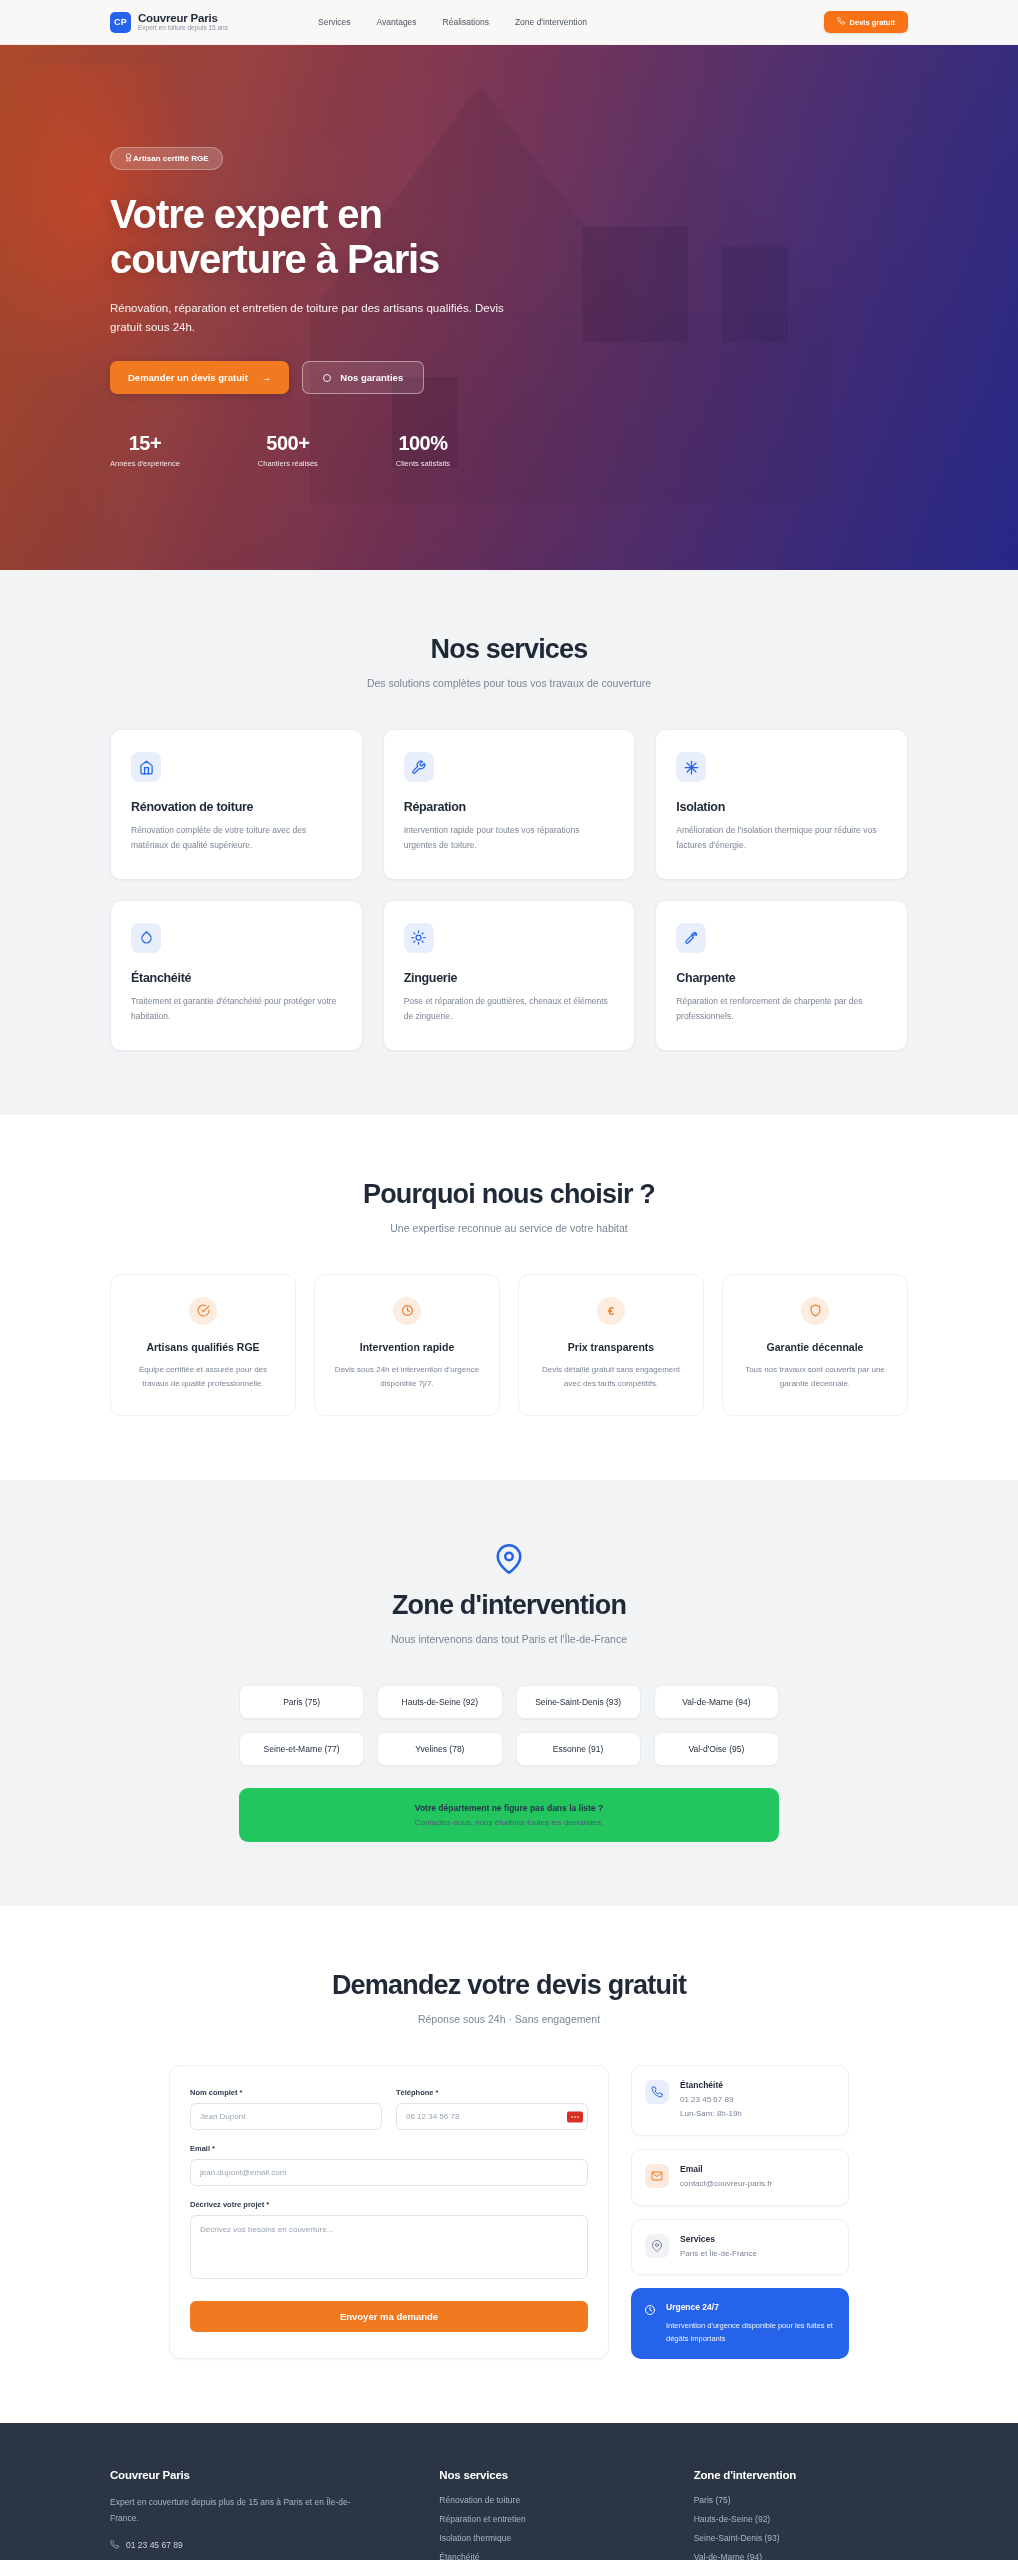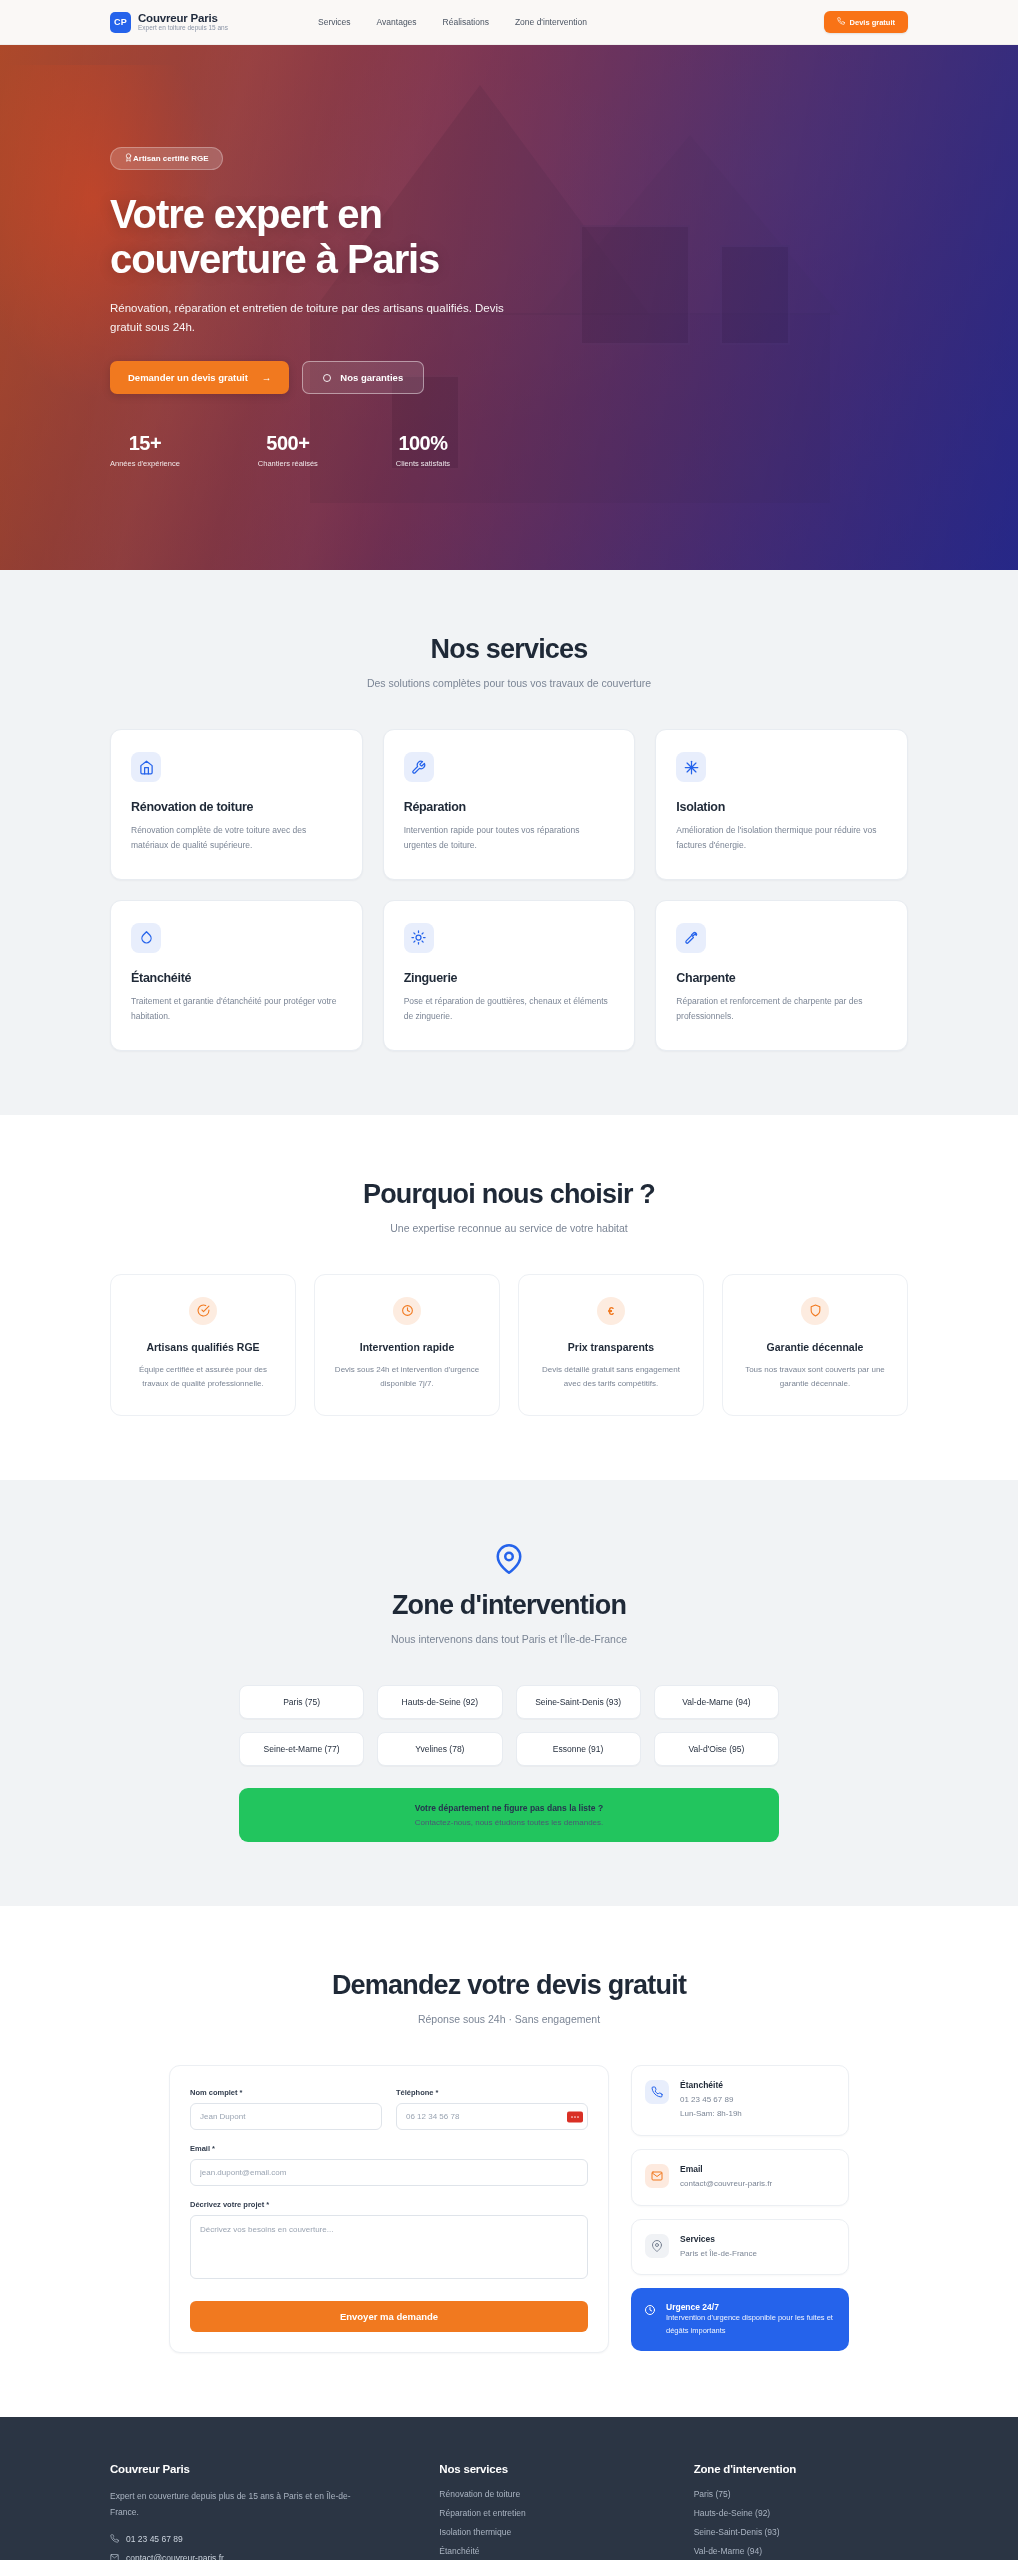--- a/index.html
+++ b/index.html
@@ -305,21 +305,21 @@
   .info-t { font-size: 8.5px; font-weight: 700; color: #1f2937; }
   .info-d { font-size: 8px; color: #7b8595; margin-top: 4px; line-height: 1.6; }
   .urgent-card {
     background: #2563eb; border-radius: 10px;
     padding: 14px 13px;
     display: flex; gap: 10px; align-items: flex-start;
     color: #fff;
   }
   .urgent-card svg { width: 12px; height: 12px; flex: none; margin-top: 1px; }
   .urgent-t { font-size: 8.5px; font-weight: 700; }
-  .urgent-d { font-size: 7.5px; line-height: 1.65; margin-top: 0; color: rgba(255,255,255,0.92); }
+  .urgent-d { font-size: 7.5px; line-height: 1.65; margin-top: 8px; color: rgba(255,255,255,0.92); }
 
   
   .site-footer {
     background: #2b3544; color: #cbd3dd;
     padding: 46px 110px 30px;
   }
   .foot-grid { display: grid; grid-template-columns: 1.35fr 1fr 1fr; gap: 40px; }
   .foot-title { font-size: 11.5px; font-weight: 700; color: #fff; margin-bottom: 14px; letter-spacing: -0.2px; }
   .foot-about { font-size: 8.5px; line-height: 1.8; color: #aab4c2; max-width: 260px; }
   .foot-contact { margin-top: 14px; display: flex; flex-direction: column; gap: 8px; }

